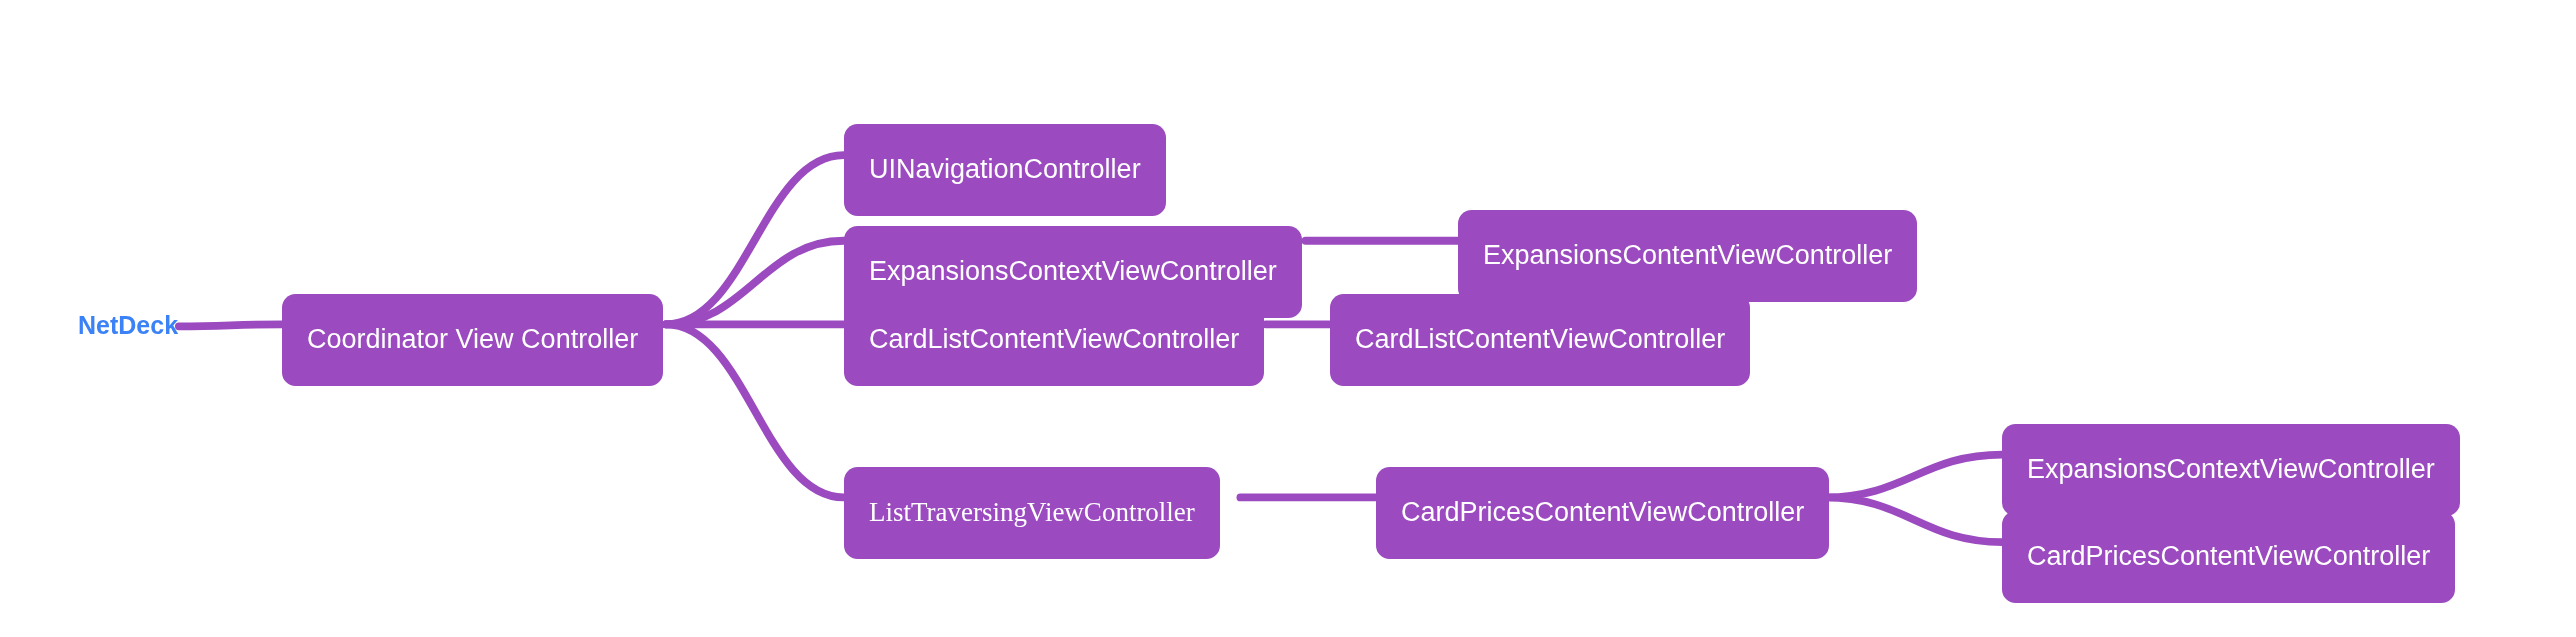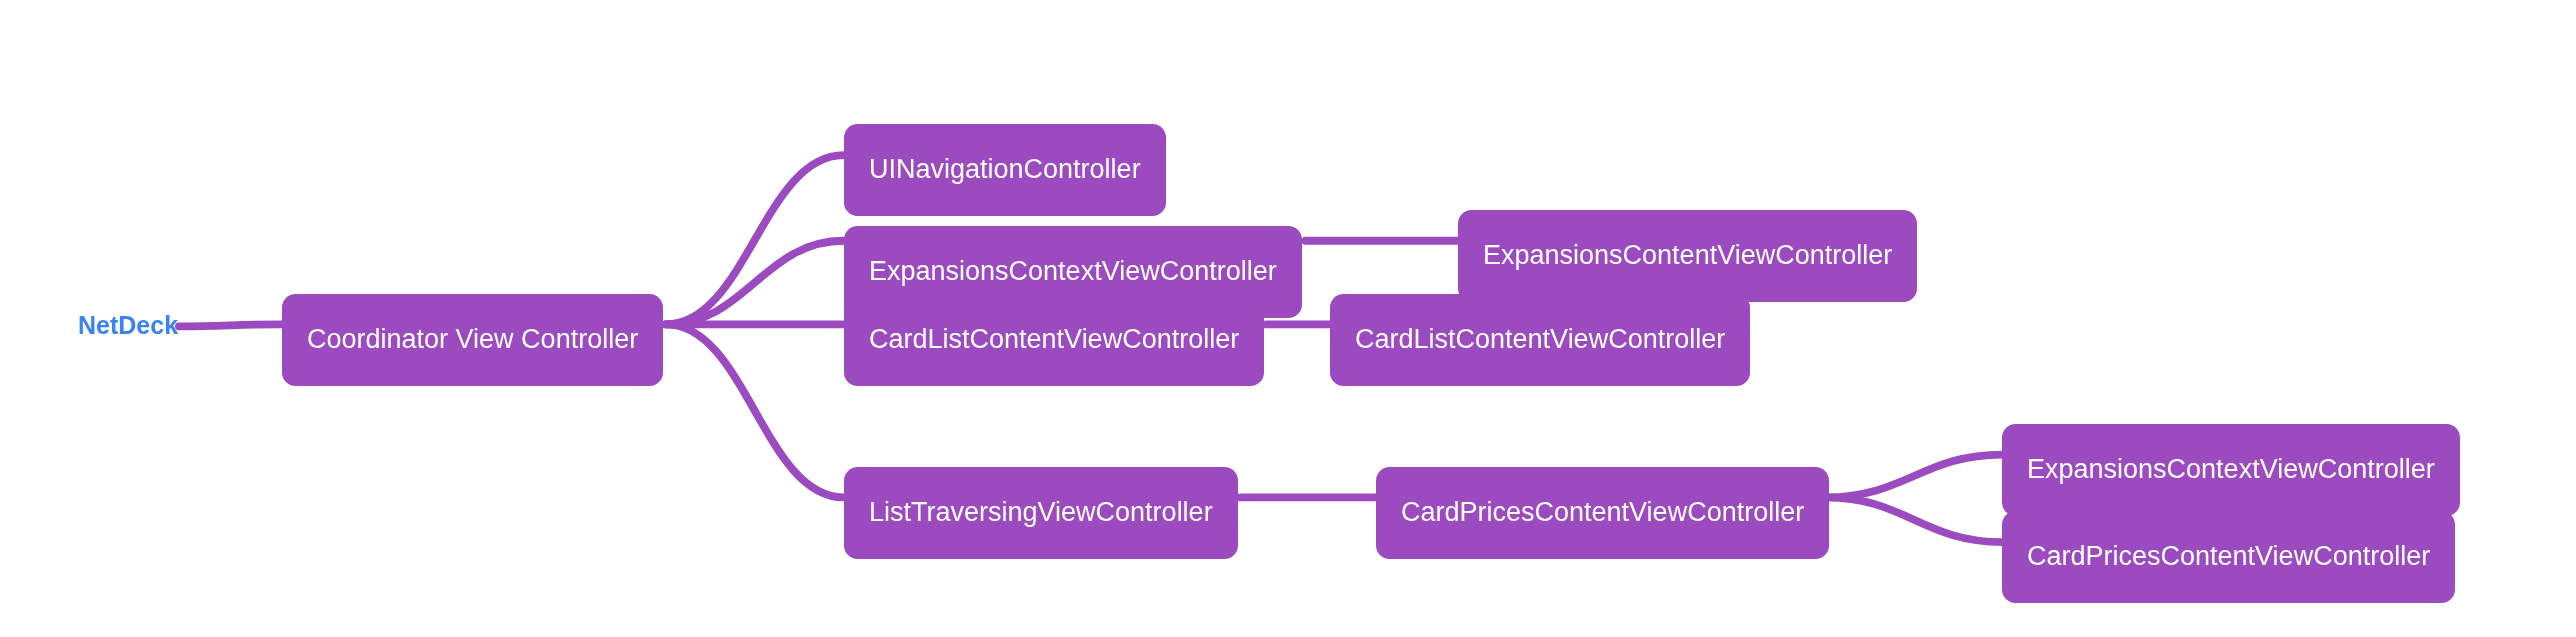--- a/index.html
+++ b/index.html
@@ -60,21 +60,21 @@
 <div class="root-label" style="left:78px; top:311px;">NetDeck</div>
 
 <div class="node" id="n-coordinator" style="left:282px; top:294px;">Coordinator View Controller</div>
 
 <div class="node" id="n-uinav" style="left:844px; top:124px;">UINavigationController</div>
 
 <div class="node" id="n-exp_ctx" style="left:844px; top:210px;margin-top:16px;">ExpansionsContextViewController</div>
 
 <div class="node" id="n-cardlist_ctx" style="left:844px; top:294px;">CardListContentViewController</div>
 
-<div class="node" id="n-list_trav" style="left:844px; top:467px;">ListTraversingViewController</div>
+<div class="node" id="n-list_trav" style="left:844px; top:467px;font-family:Liberation Serif, serif;">ListTraversingViewController</div>
 
 <div class="node" id="n-exp_content" style="left:1458px; top:210px;text-align:right;">ExpansionsContentViewController</div>
 
 <div class="node" id="n-cardlist_content" style="left:1330px; top:294px;">CardListContentViewController</div>
 
 <div class="node" id="n-carddetail_ctx" style="left:1376px; top:467px;">CardPricesContentViewController</div>
 
 <div class="node" id="n-carddetail_content" style="left:2002px; top:424px;">ExpansionsContextViewController</div>
 
 <div class="node" id="n-cardprices_content" style="left:2002px; top:511px;">CardPricesContentViewController</div>

